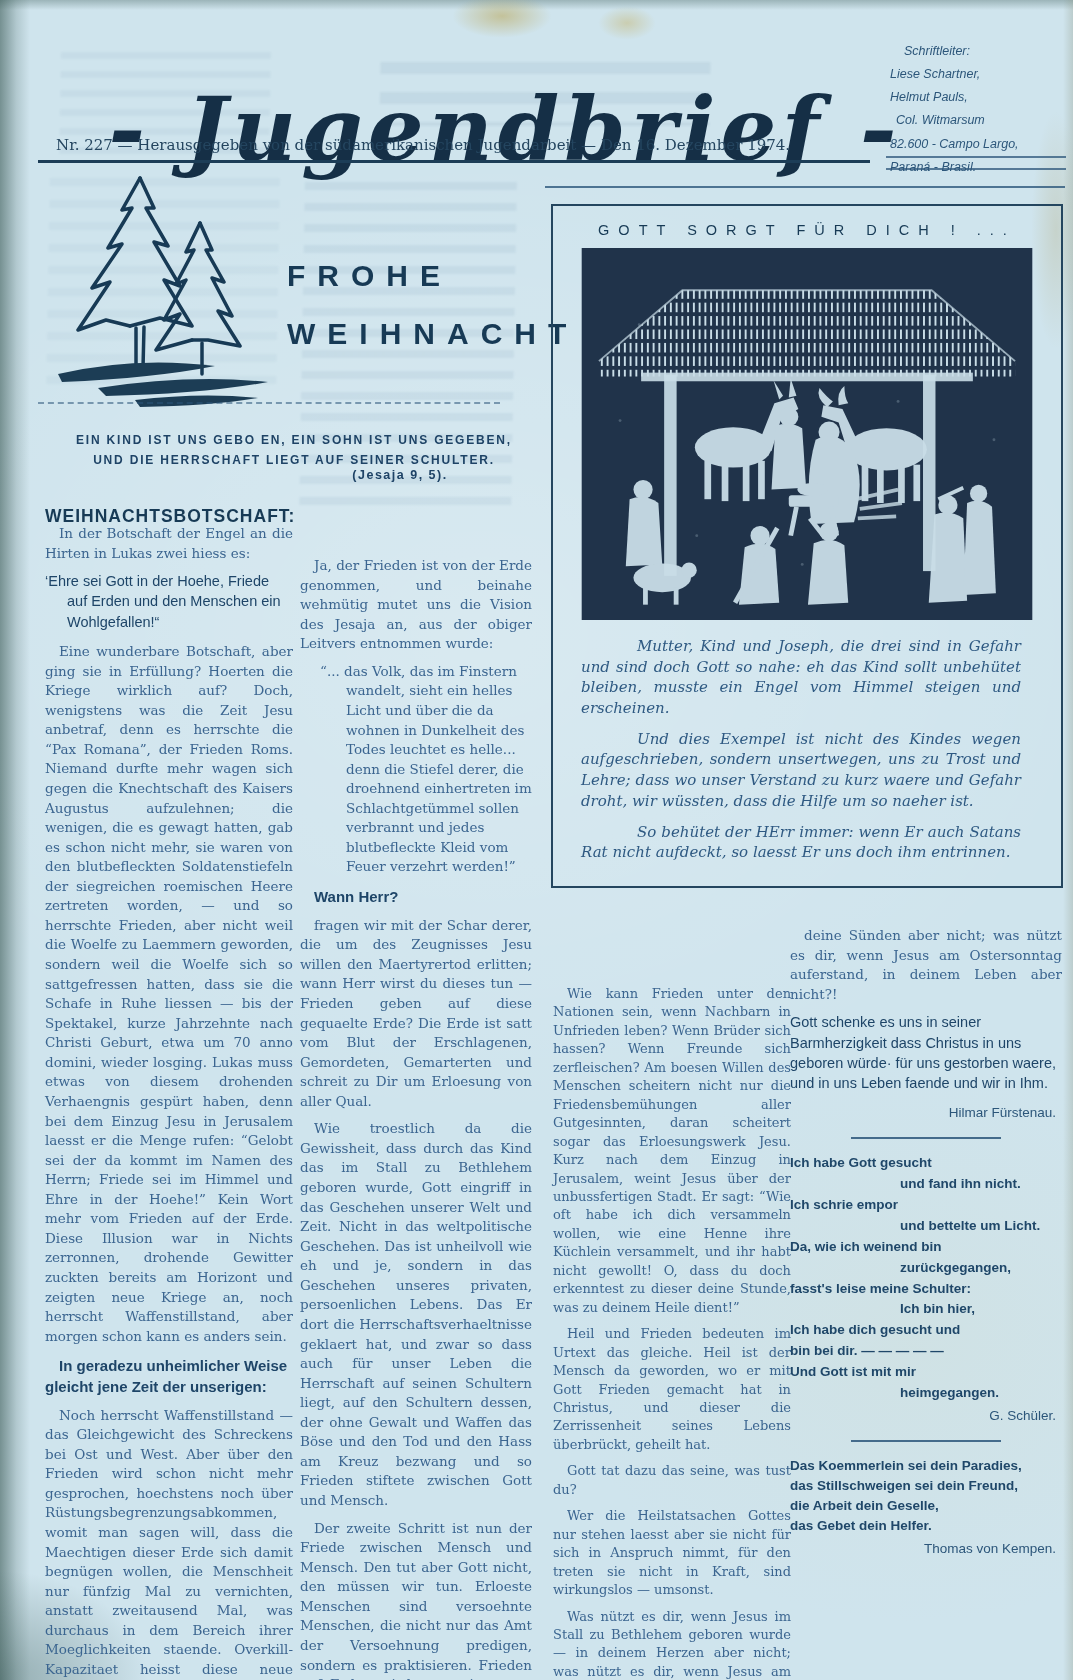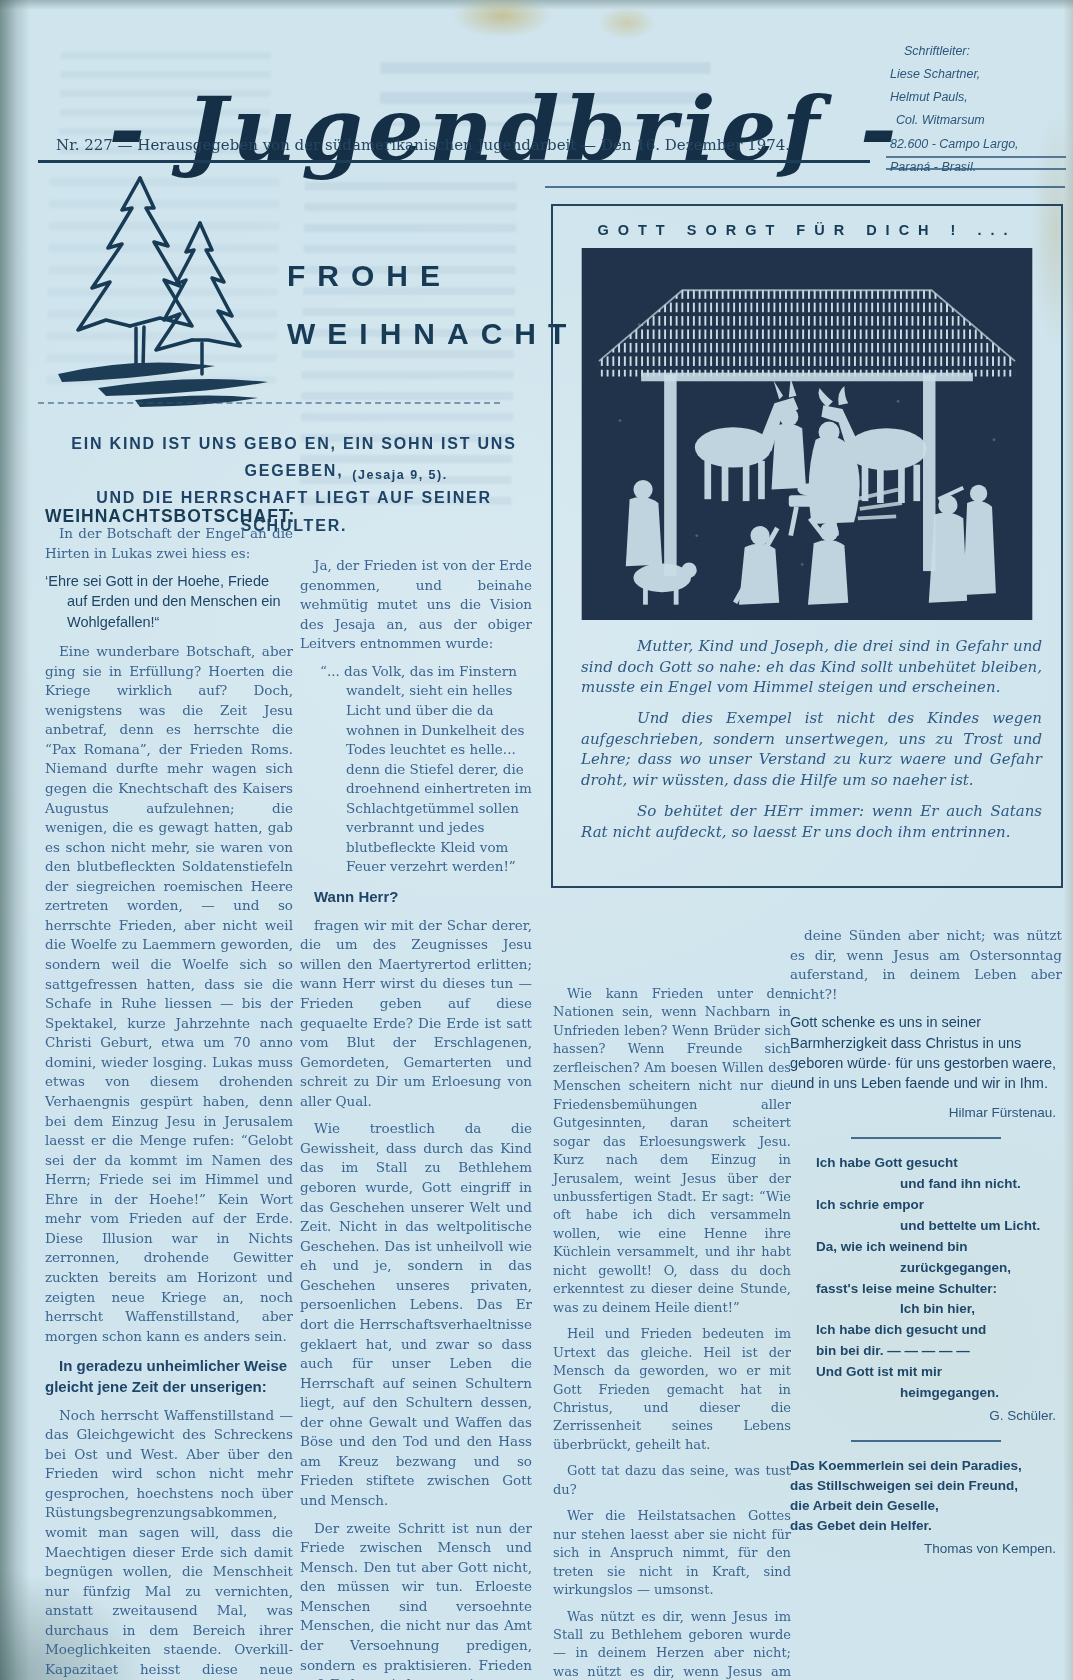--- a/index.html
+++ b/index.html
@@ -53,21 +53,21 @@
   .rule-right2{position:absolute;left:886px;top:168px;width:180px;height:2px;background:#2c567a;opacity:.75;}
 
   
   .trees{position:absolute;left:40px;top:168px;}
   .frohe{position:absolute;left:287px;top:222px;width:300px;
     font-family:"Liberation Sans", sans-serif;font-weight:700;font-size:30px;
     letter-spacing:12px;line-height:1.95;color:#173a55;}
   .dash-divider{position:absolute;left:38px;top:402px;width:462px;height:0;
     border-top:2px dashed rgba(44,86,122,.55);}
   .verse{position:absolute;left:68px;top:430px;width:452px;text-align:center;
-    font-family:"Liberation Sans", sans-serif;font-weight:700;font-size:16px;
+    font-family:"Liberation Sans", sans-serif;font-weight:700;font-size:12px;
     letter-spacing:1.8px;line-height:1.7;color:#1e4366;}
   .verse-ref{position:absolute;left:300px;top:468px;width:200px;text-align:center;
     font-family:"Liberation Sans", sans-serif;font-weight:700;font-size:12.5px;
     letter-spacing:1.5px;color:#1e4366;}
   .section-heading{position:absolute;left:45px;top:488px;
     font-family:"Liberation Sans", sans-serif;font-weight:700;font-size:17.5px;
     letter-spacing:1px;color:#173a55;}
 
   
   .col{position:absolute;text-align:justify;font-size:13.5px;line-height:1.45;color:#3b6590;}
@@ -79,35 +79,35 @@
   .blk-b{margin:6px 0 10px;font-family:"Liberation Sans", sans-serif;font-weight:400;
     font-size:14.5px;line-height:1.4;color:#1e4568;text-align:left;
     padding-left:22px;text-indent:-22px;}
   .col4 .blk-b{padding-left:0;text-indent:0;}
   .blk-h{margin:10px 0 8px;font-family:"Liberation Sans", sans-serif;font-weight:700;
     font-size:15px;line-height:1.38;color:#1e4568;text-align:left;text-indent:14px;}
   .blk-q{margin:2px 0 10px;padding-left:46px;text-indent:-26px;text-align:left;}
   .blk-attr{margin:2px 6px 6px 0;text-align:right;}
   .blk-rule{width:150px;height:0;border-top:2px solid #2c567a;margin:14px auto 14px;opacity:.85;}
   .blk-pl{font-family:"Liberation Sans", sans-serif;font-weight:700;font-size:13.5px;
-    line-height:1.55;color:#1f4769;margin-left:26px;text-align:left;}
+    line-height:1.55;color:#1f4769;text-align:left;}
   .blk-pl.ind{margin-left:110px;}
   .blk-plk{font-family:"Liberation Sans", sans-serif;font-weight:700;font-size:13.5px;
     line-height:1.5;color:#1f4769;margin-left:0;text-align:left;}
   .col4 .blk-attr{font-family:"Liberation Sans", sans-serif;font-size:13.5px;color:#2c567a;}
 
   
   .box-topline{position:absolute;left:545px;top:186px;width:520px;height:2px;background:#2c567a;opacity:.8;}
   .feature-box{position:absolute;left:551px;top:204px;width:512px;height:684px;
     border:2px solid #24465f;box-sizing:border-box;}
   .feature-heading{margin:16px 0 10px;text-align:center;
-    font-family:"Liberation Sans", sans-serif;font-weight:700;font-size:14.5px;
+    font-family:"Liberation Sans", sans-serif;font-weight:400;font-size:14.5px;
     letter-spacing:9px;color:#173a55;white-space:nowrap;}
   .plate-wrap{text-align:center;}
-  .feature-quotes{padding:12px 19px 0 28px;font-style:italic;font-size:15px;
+  .feature-quotes{padding:12px 40px 0 28px;font-style:italic;font-size:15px;
     line-height:1.38;color:#2e5982;text-align:justify;}
   .feature-quotes .blk-p{text-indent:56px;margin-bottom:10px;}
   .blk-spaced{margin:6px 44px 0 0;text-align:right;font-style:normal;
     font-family:"Liberation Sans", sans-serif;font-size:13px;letter-spacing:7px;color:#2c567a;}
 </style>
 </head>
 <body>
 
 <div class="page">
 

